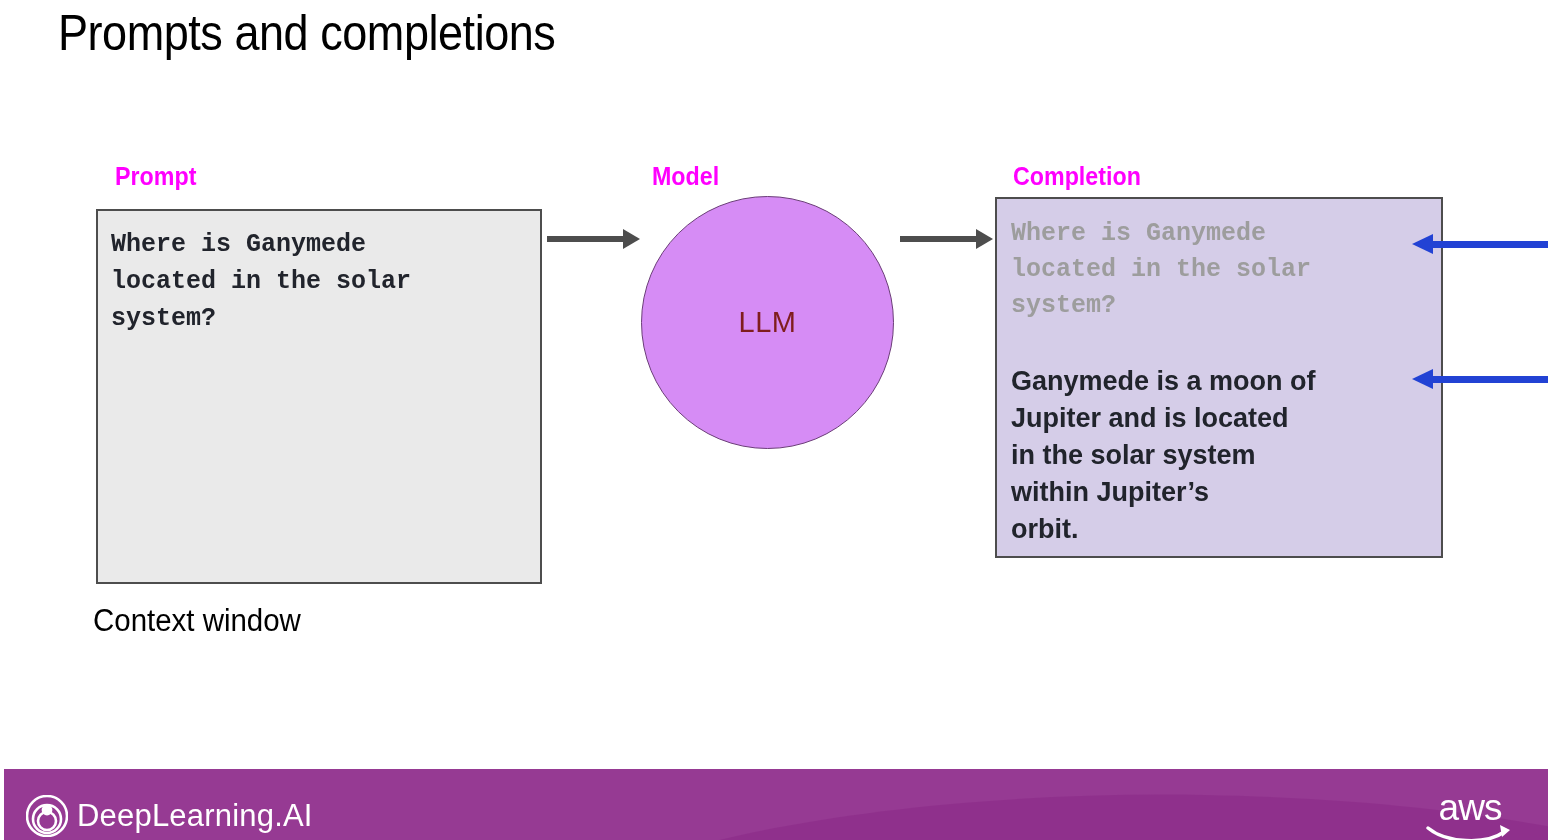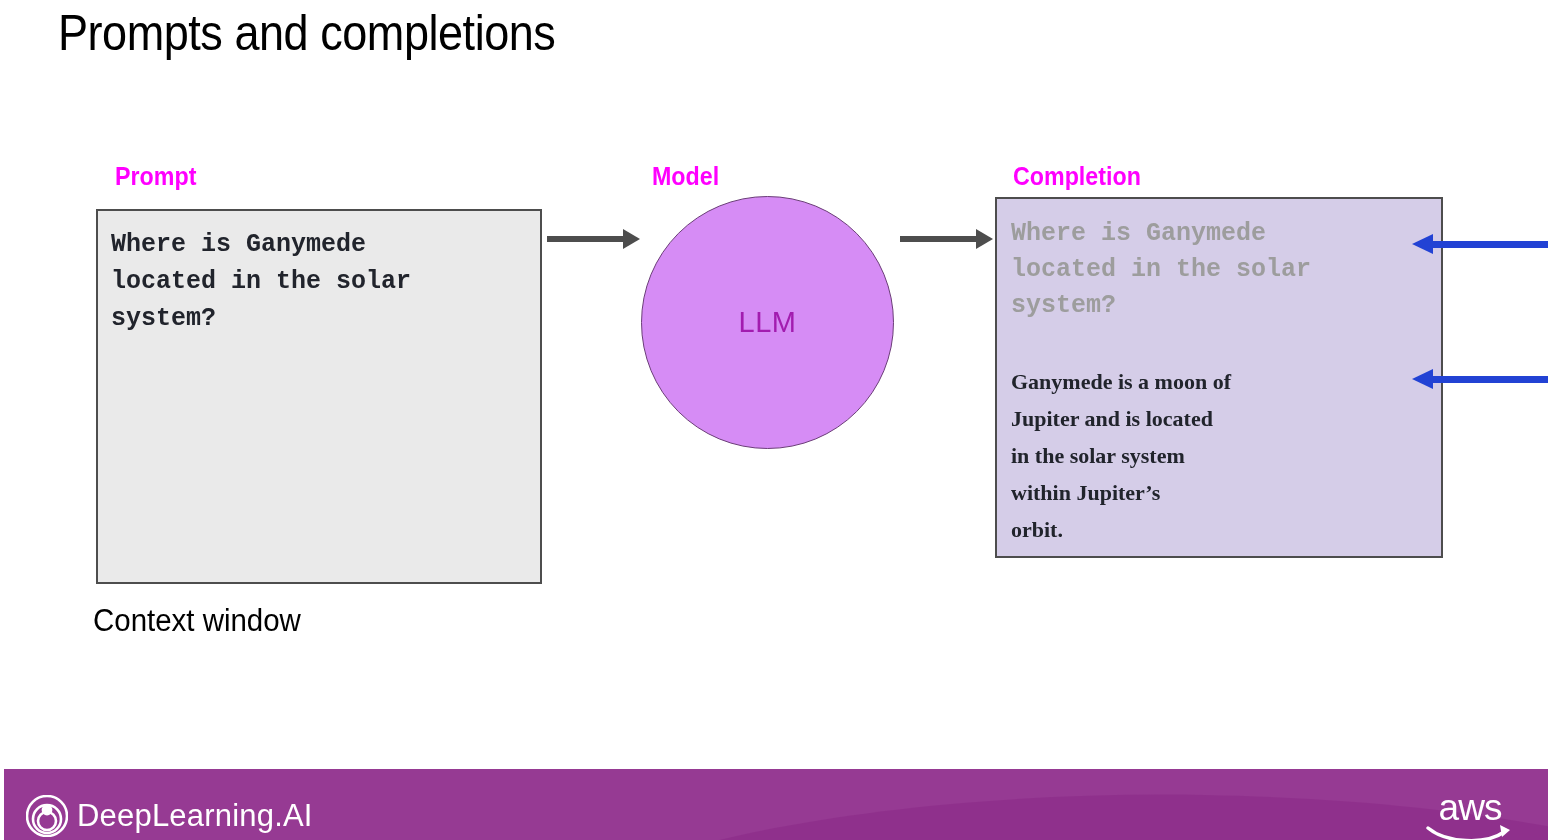--- a/index.html
+++ b/index.html
@@ -93,21 +93,21 @@
     position: absolute;
     left: 641px;
     top: 196px;
     width: 253px;
     height: 253px;
     display: flex;
     align-items: center;
     justify-content: center;
     font-family: "Liberation Sans", sans-serif;
     font-size: 29px;
-    color: #a21caf;
+    color: #7f1d1d;
     letter-spacing: 0.5px;
   }
 
   
   .gray-arrow {
     position: absolute;
     height: 6px;
     background: #4D4D4D;
   }
   .gray-arrow::after {
@@ -144,22 +144,22 @@
     font-weight: bold;
     line-height: 36px;
     color: #9D9D9D;
     white-space: pre-wrap;
   }
   .completion-answer {
     position: absolute;
     left: 1011px;
     top: 363px;
     width: 430px;
-    font-family: Liberation Serif, serif;
-    font-size: 22px;
+    font-family: Liberation Sans, sans-serif;
+    font-size: 27px;
     font-weight: bold;
     line-height: 37px;
     color: #21242C;
     white-space: pre-wrap;
   }
 
   
   .blue-arrow {
     position: absolute;
     height: 7px;

